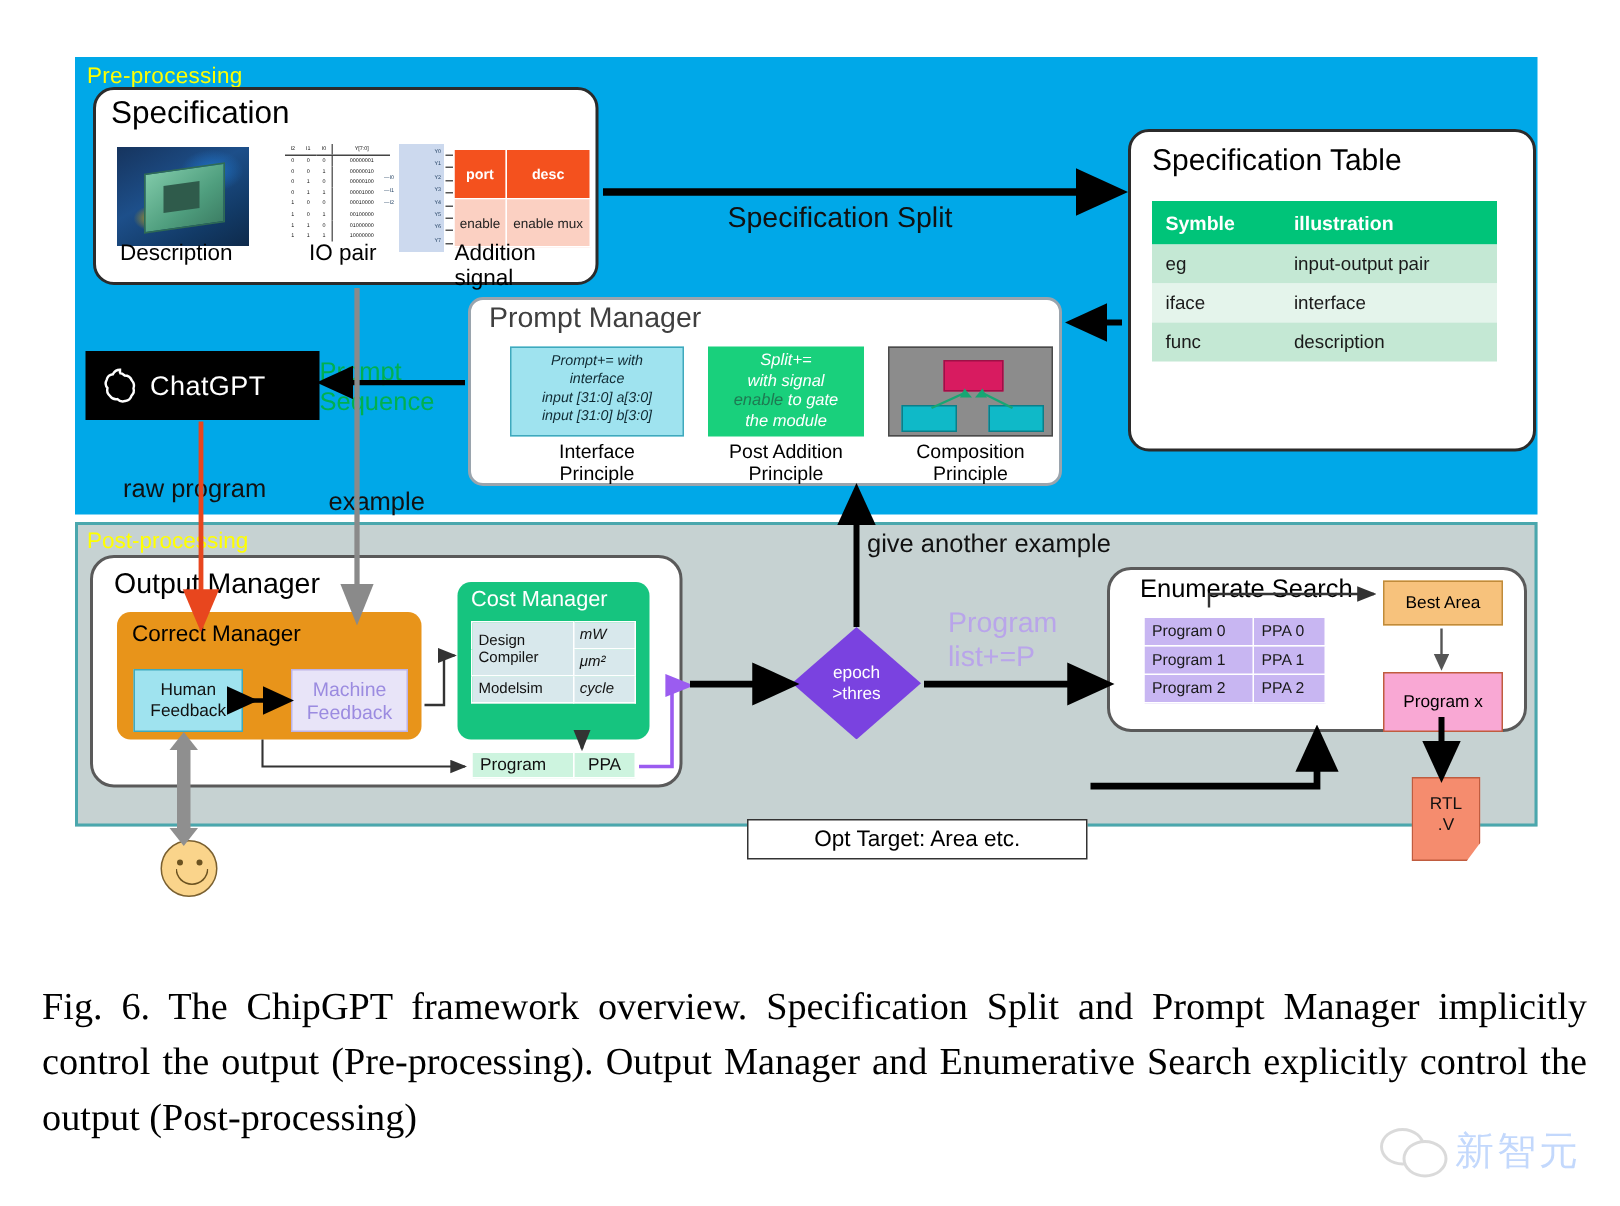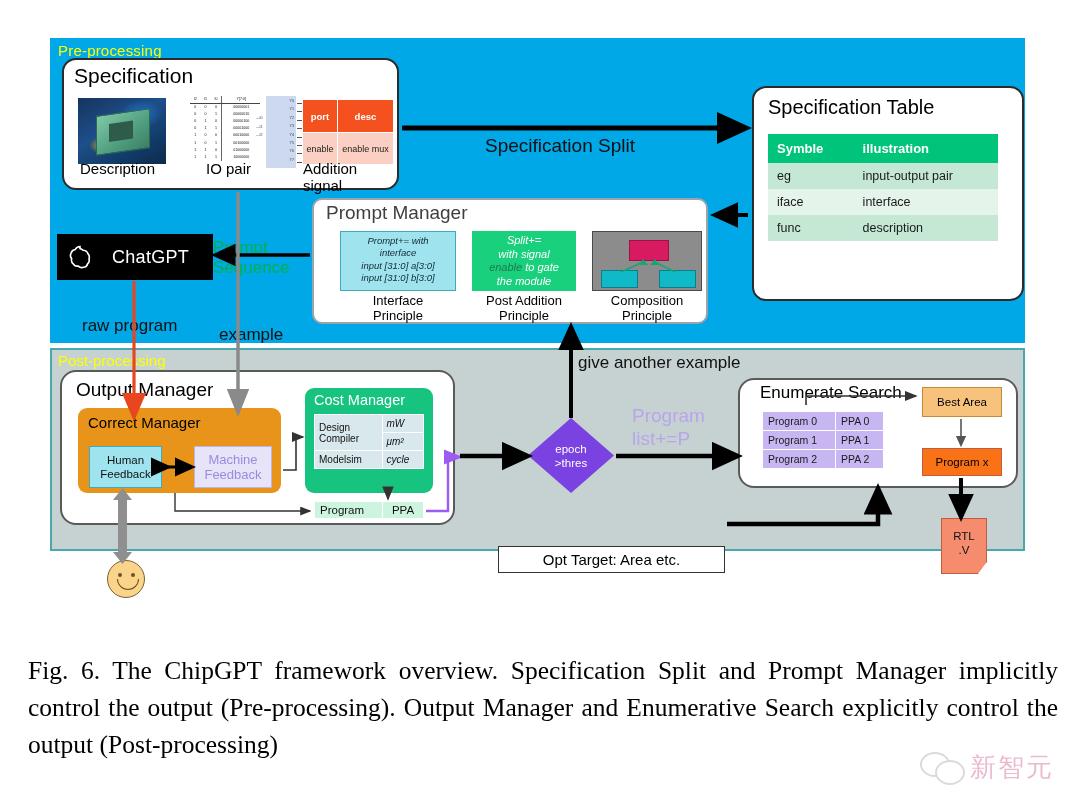--- a/index.html
+++ b/index.html
@@ -81,21 +81,21 @@
   #pm3 .top{position:absolute;left:36px;top:8px;width:38px;height:19px;
       background:#D81B60;border:1px solid #9e1047;}
   #pm3 .bl{position:absolute;left:8px;top:38px;width:35px;height:16px;
       background:#0FB9C8;border:1px solid #0a7e89;}
   #pm3 .br{position:absolute;left:66px;top:38px;width:35px;height:16px;
       background:#0FB9C8;border:1px solid #0a7e89;}
   .pm-cap{position:absolute;text-align:center;font-size:13px;line-height:15px;}
 
   
   #chatgpt{left:57px;top:234px;width:156px;height:46px;background:#000;
-      display:flex;align-items:center;gap:19px;padding-left:10px;}
+      display:flex;align-items:center;gap:7px;padding-left:10px;}
   #chatgpt .lbl{color:#fff;font-size:18px;letter-spacing:.3px;}
 
   
   #om-card{left:60px;top:370px;width:395px;height:155px;background:#fff;
       border:2px solid #5a5a5a;border-radius:16px;}
   #om-title{left:76px;top:379px;font-size:19px;}
   #cm-box{left:78px;top:408px;width:203px;height:85px;background:#E8941A;
       border-radius:9px;}
   #cm-title{left:88px;top:414px;font-size:15px;}
   #hf{left:89px;top:446px;width:73px;height:42px;background:#9FE3EF;
@@ -137,21 +137,21 @@
   
   #es-card{left:738px;top:378px;width:280px;height:110px;background:#fff;
       border:2px solid #5a5a5a;border-radius:16px;}
   #es-title{left:760px;top:383px;font-size:17px;}
   #es-tbl{left:762px;top:411px;width:122px;border-collapse:collapse;}
   #es-tbl td{background:#C8B6F2;border:1px solid #fff;font-size:10.5px;
       padding:3px 5px;color:#1a1a1a;}
   #best-area{left:922px;top:387px;width:80px;height:30px;background:#F7C27C;
       border:1px solid #c08b3a;font-size:11.5px;display:flex;align-items:center;
       justify-content:center;}
-  #prog-x{left:922px;top:448px;width:80px;height:28px;background:#f97316;
+  #prog-x{left:922px;top:448px;width:80px;height:40px;background:#f9a8d4;
       border:1px solid #c05c3f;font-size:11.5px;display:flex;align-items:center;
       justify-content:center;}
 
   
   #rtl{left:941px;top:518px;width:46px;height:56px;background:#F58C6E;
       border:1px solid #c05c3f;font-size:11.5px;line-height:14px;text-align:center;
       padding-top:10px;color:#111;
       clip-path:polygon(0 0,100% 0,100% 78%,80% 100%,0 100%);}
 
   
@@ -167,21 +167,21 @@
   #lbl-example{left:219px;top:325px;font-size:17px;}
   #lbl-give{left:578px;top:353px;font-size:17px;}
   #lbl-plist{left:632px;top:404px;font-size:19px;color:#B9A5EA;line-height:23px;}
 
   
   #caption{left:28px;top:652px;width:1030px;font-family:"Liberation Serif",serif;
       font-size:25.5px;line-height:37px;color:#000;text-align:justify;}
 
   
   #wm{left:918px;top:748px;width:150px;height:44px;opacity:.30;}
-  #wm .cn{position:absolute;left:52px;top:2px;font-size:26px;color:#be185d;
+  #wm .cn{position:absolute;left:52px;top:2px;font-size:26px;color:#3b82f6;
       font-family:"DejaVu Sans",sans-serif;letter-spacing:2px;}
   #wm .b1{position:absolute;left:2px;top:4px;width:26px;height:21px;
       border:2.5px solid #888;border-radius:50%;}
   #wm .b2{position:absolute;left:17px;top:12px;width:26px;height:21px;
       border:2.5px solid #888;border-radius:50%;background:#fff;}
 
   svg.ov{position:absolute;left:0;top:0;width:1080px;height:804px;
       pointer-events:none;}
 </style>
 </head>

